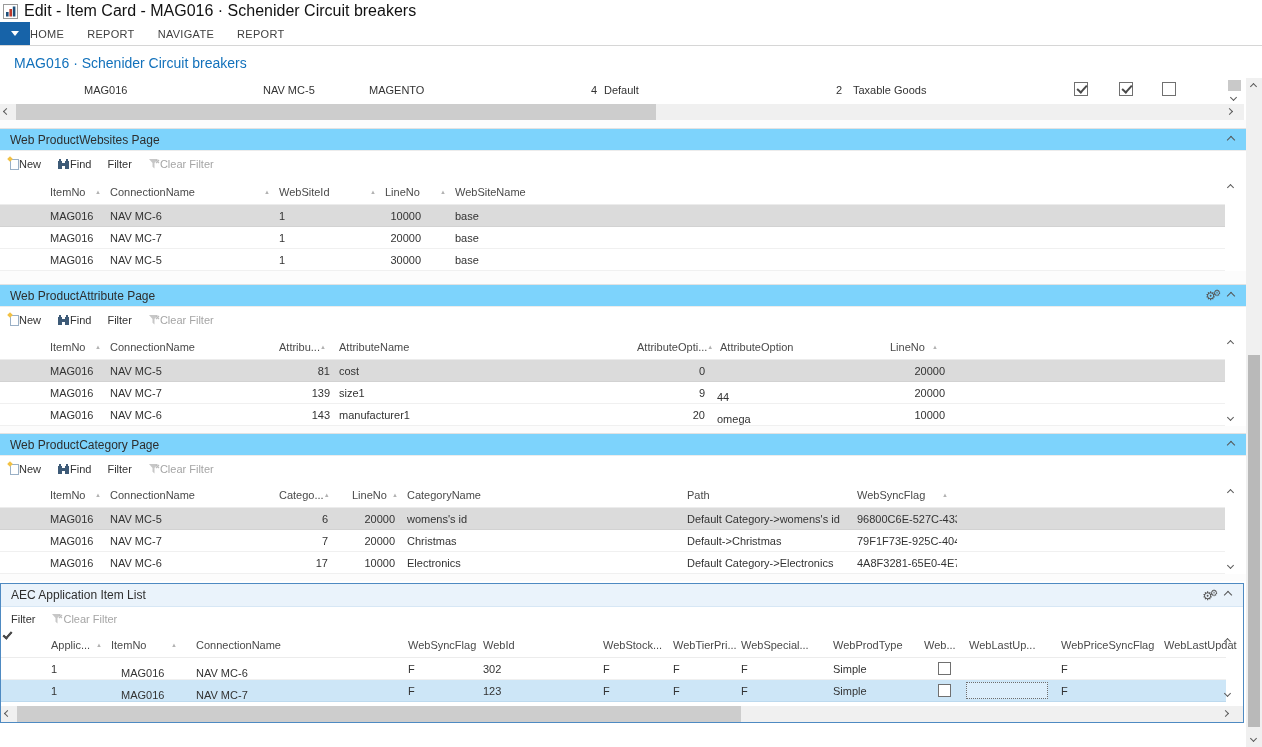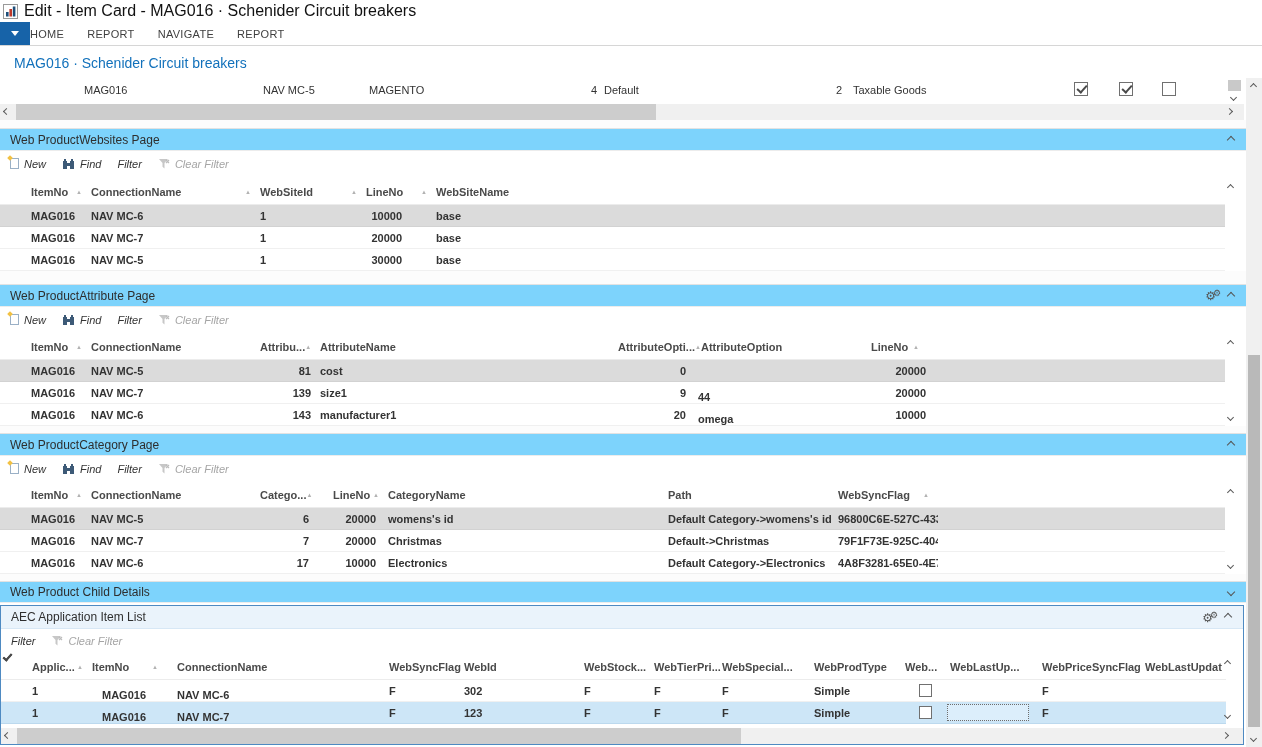--- a/index.html
+++ b/index.html
@@ -41,29 +41,29 @@
 
   
   .sech { height:23px; background:#7dd3fc; border-top:1px solid #e2e2e2; border-bottom:1px solid #ececec;
     display:flex; align-items:center; padding:0 12px 0 10px; font-size:12px; color:#2e2e2e; width:1246px; cursor:pointer; }
   .sech .icons { margin-left:auto; display:flex; align-items:center; gap:10px; }
   .gears { font-size:12px; color:#555; line-height:1; letter-spacing:-3px; }
   .gears .g2 { font-size:9px; vertical-align:4px; }
 
   
   .tbar { height:25px; display:flex; align-items:center; padding-left:10px; font-size:11px; color:#333; width:1246px; }
-  .titem { display:flex; align-items:flex-start; gap:5px; margin-right:16px; cursor:pointer;font-style:italic; }
+  .titem { display:flex; align-items:flex-end; margin-right:16px; cursor:pointer; }
   .titem.disabled { color:#a5a5a5; cursor:default; }
   .ic-new { width:9px; height:11px; background:#fff; border:1px solid #9ab0c6; position:relative; }
   .ic-new::before { content:""; position:absolute; left:-3px; top:-3px; width:4px; height:4px; background:#f2c143; transform:rotate(45deg); }
 
   
   .grid { position:relative; width:1246px; }
-  .grow { display:grid; align-items:center; padding-left:31px; height:22px; font-size:11px; color:#333;
-    border-bottom:1px solid #f0f0f0; width:1225px;font-weight:bold; }
+  .grow { display:grid; align-items:center; padding-left:50px; height:22px; font-size:11px; color:#333;
+    border-bottom:1px solid #f0f0f0; width:1225px; }
   .ghead { height:29px; color:#4a4a4a; border-bottom:1px solid #ececec; align-items:end; padding-bottom:6px; }
   .ghead .hc { display:flex; align-items:center; }
   .ghead .sb { justify-content:space-between; padding-right:9px; }
   .sort { font-size:6px; color:#b2b2b2; }
   .sel-gray { background:#dbdbdb; border-bottom:1px solid #d2d2d2; }
   .sel-blue { background:#cde6f7; border-bottom:1px solid #bcd9ee; }
   .r { text-align:right; }
   .cell { white-space:nowrap; overflow:hidden; }
 
   .g-web  { grid-template-columns:60px 169px 106px 70px 1fr; }
@@ -405,26 +405,20 @@
       <span class="cell r pr4">17</span>
         <span class="cell r pr12">10000</span>
       <span class="cell">Electronics</span>
         <span class="cell">Default Category-&gt;Electronics</span>
       <span class="cell">4A8F3281-65E0-4E77-...</span>
         <span></span>
     </div>
   </div>
   <div style="height:7px" class="gap"></div>
 
-  <div class="sech" style="height:22px">
-    <span>Web Product Child Details</span>
-    <span class="icons">
-        <span class="chv down"></span>
-      </span>
-  </div>
   <div style="height:2px"></div>
 
   <div class="aecbox">
     <div class="sech">
       <span>AEC Application Item List</span>
       <span class="icons">
           <span class="gears">⚙<span class="g2">⚙</span></span>
           <span class="chv up"></span>
         </span>
     </div>

